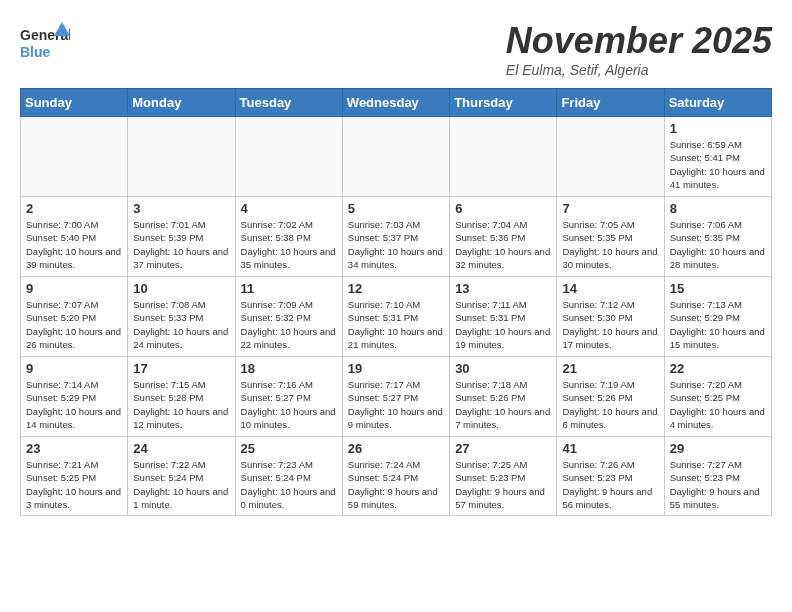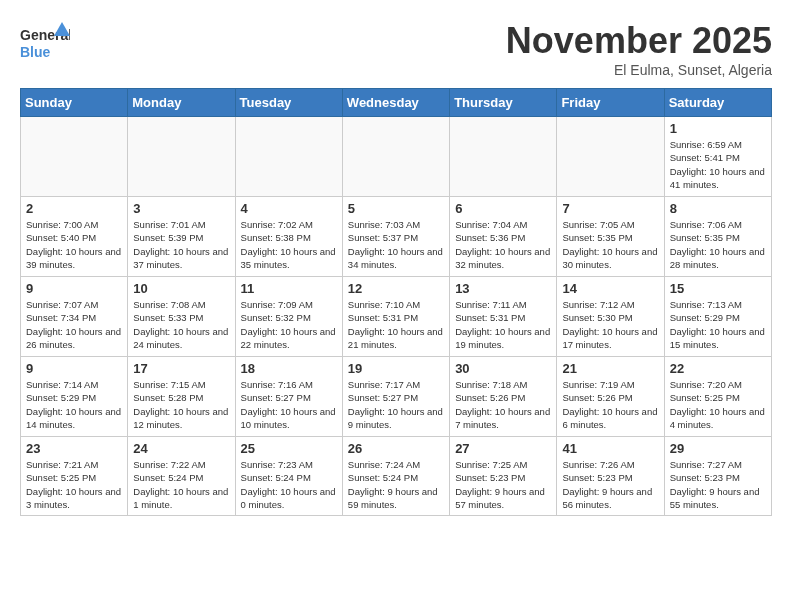--- a/index.html
+++ b/index.html
@@ -15,21 +15,22 @@
       justify-content: space-between;
       align-items: flex-start;
       margin-bottom: 10px;
     }
     .logo {
       display: flex;
       align-items: center;
       gap: 4px;
     }
     .title-block {
-      text-align: right;
+      text-align: left;
+      font-style: italic;
     }
     .calendar-title {
       font-size: 36px;
       font-weight: bold;
       color: #333;
     }
     .calendar-subtitle {
       font-size: 14px;
       color: #555;
     }
@@ -80,21 +81,21 @@
 <div class="header-section">
   <div class="logo">
   <svg width="50" height="50" viewBox="0 0 50 50">
     <text x="0" y="20" font-size="14" font-weight="bold" fill="#333" font-family="Arial">General</text>
     <text x="0" y="37" font-size="14" font-weight="bold" fill="#4a90d9" font-family="Arial">Blue</text>
     <polygon points="42,2 50,16 34,16" fill="#4a90d9"></polygon>
   </svg>
 </div>
   <div class="title-block">
     <div class="calendar-title">November 2025</div>
-    <div class="calendar-subtitle">El Eulma, Sunset, Algeria</div>
+    <div class="calendar-subtitle">El Eulma, Setif, Algeria</div>
   </div>
 </div>
 
 <table>
   <thead>
     <tr>
     <th>Sunday</th>
         <th>Monday</th>
         <th>Tuesday</th>
         <th>Wednesday</th>
@@ -159,21 +160,21 @@
           <span class="day-number">8</span>
           <div class="day-info">Sunrise: 7:06 AM
 Sunset: 5:35 PM
 Daylight: 10 hours and 28 minutes.</div>
         </td>
       </tr>
       <tr>
         <td>
           <span class="day-number">9</span>
           <div class="day-info">Sunrise: 7:07 AM
-Sunset: 7:34 PM
+Sunset: 5:20 PM
 Daylight: 10 hours and 26 minutes.</div>
         </td>
         <td>
           <span class="day-number">10</span>
           <div class="day-info">Sunrise: 7:08 AM
 Sunset: 5:33 PM
 Daylight: 10 hours and 24 minutes.</div>
         </td>
         <td>
           <span class="day-number">11</span>

